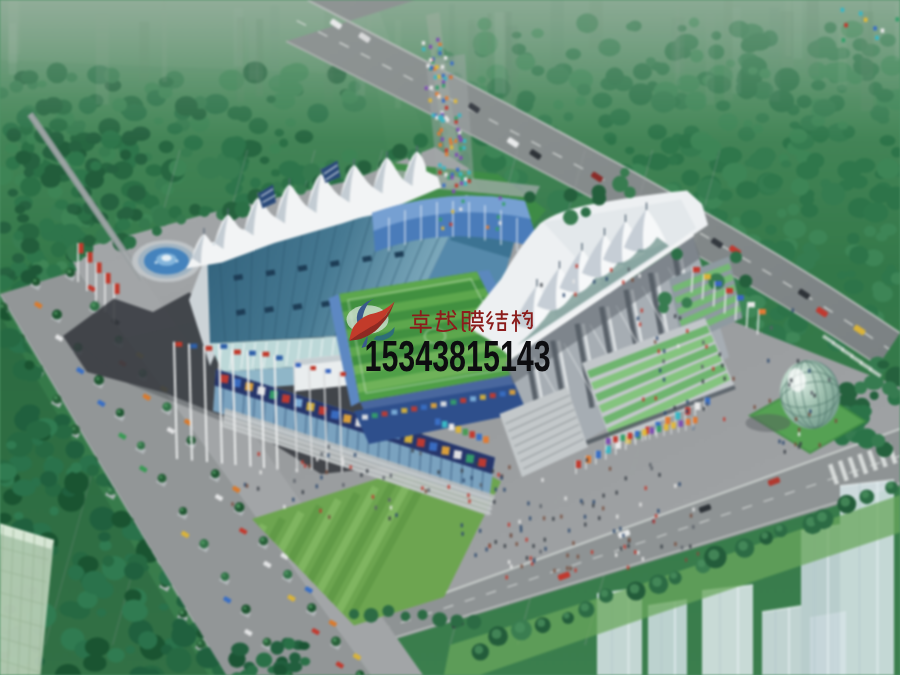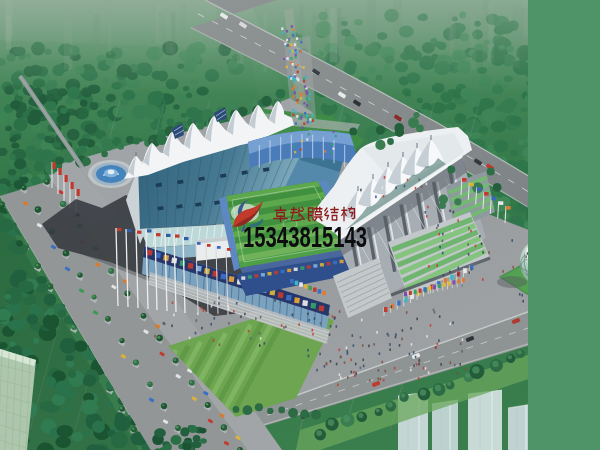--- a/index.html
+++ b/index.html
@@ -1,15 +1,15 @@
 <!DOCTYPE html>
 <html><head><meta charset="utf-8">
 <style>
 html,body{margin:0;padding:0;background:#4e9468;}
-#scene{width:528px;height:450px;overflow:hidden;position:relative;font-family:"Liberation Sans", sans-serif;}
+#scene{width:600px;height:450px;overflow:hidden;position:relative;font-family:"Liberation Sans", sans-serif;}
 #scenesvg{display:block;filter:blur(0.7px);}#overlaysvg{display:block;position:absolute;left:0;top:0;}
 </style></head><body>
 <div id="scene">
 <svg id="scenesvg" width="600" height="450" viewBox="0 0 600 450">
 <defs>
 <linearGradient id="bg" x1="0" y1="0" x2="0" y2="1">
  <stop offset="0" stop-color="#789c84"></stop>
  <stop offset="0.15" stop-color="#4a8a5c"></stop>
  <stop offset="0.4" stop-color="#337848"></stop>
  <stop offset="1" stop-color="#3b7e4d"></stop>

